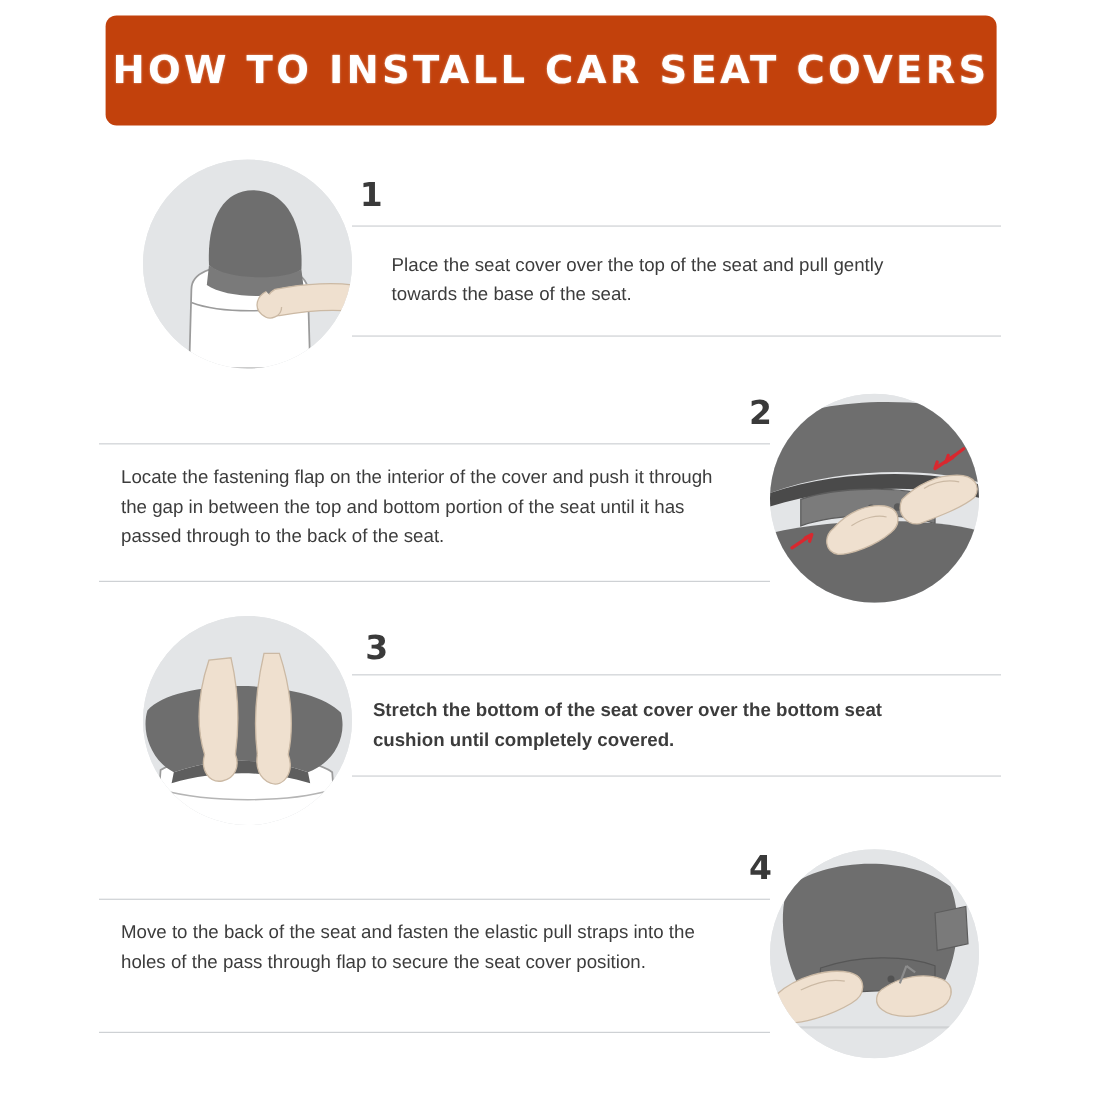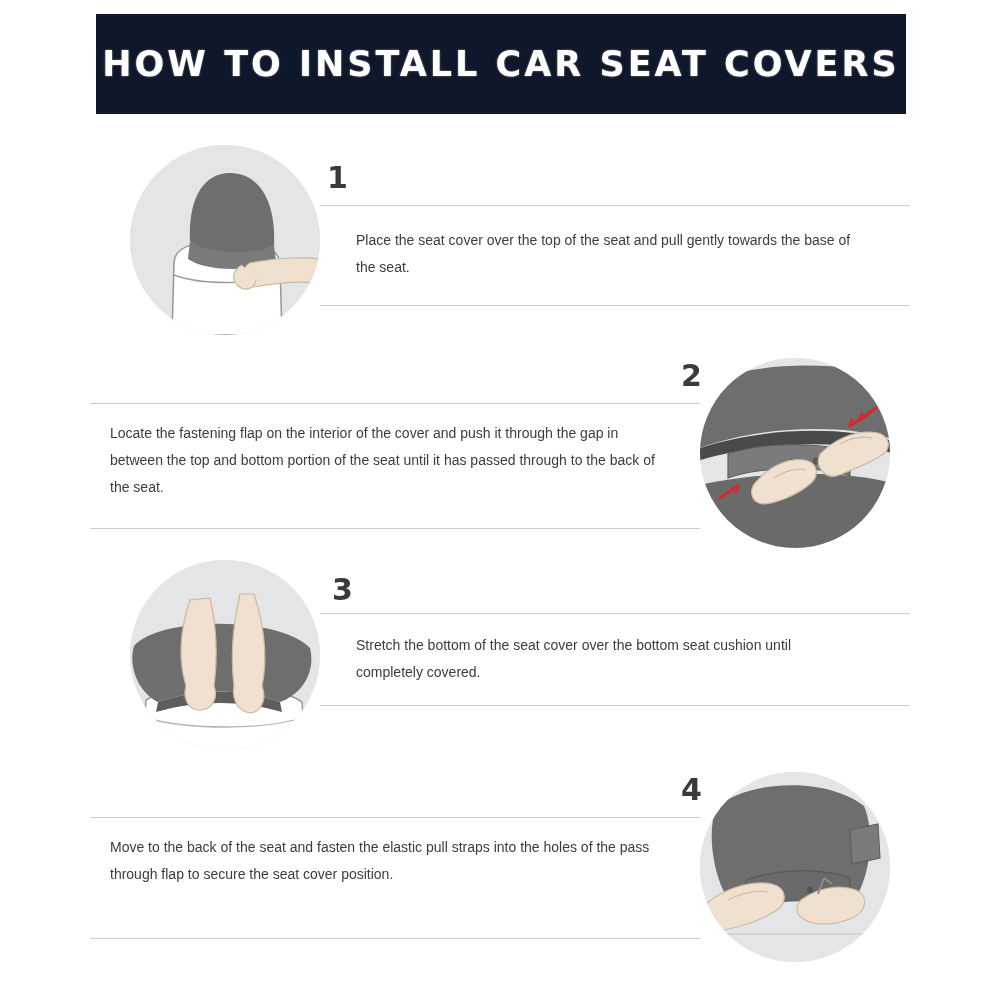--- a/index.html
+++ b/index.html
@@ -15,24 +15,25 @@
     overflow: hidden;
   }
 
   
   .header-banner {
     position: absolute;
     left: 96px;
     top: 14px;
     width: 810px;
     height: 100px;
-    background: #0f172a;
+    background: #c2410c;
     display: flex;
     align-items: center;
     justify-content: center;
+    border-radius: 10px;
   }
   .header-title {
     color: #ffffff;
     font-family: "DejaVu Sans", sans-serif;
     font-size: 35px;
     font-weight: bold;
     letter-spacing: 3px;
     text-transform: uppercase;
     text-shadow: 0 0 2px rgba(255,255,255,0.55);
     white-space: nowrap;
@@ -60,21 +61,21 @@
 
   .rule {
     position: absolute;
     height: 1px;
     background: #c9ccd0;
   }
 
   .step-text {
     position: absolute;
     font-family: "Liberation Sans", sans-serif;
-    font-size: 14px;
+    font-size: 17px;
     line-height: 27px;
     color: #3c3c3c;
   }
 
   
   .illus { display: block; }
 </style>
 </head>
 <body>
 
@@ -161,21 +162,21 @@
       <path d="M124 34 C134 64, 138 98, 132 126 C126 144, 106 144, 104 126 C100 94, 104 60, 110 34 Z" fill="#efe0cf" stroke="#cbb9a4" stroke-width="1.2"></path>
       <path d="M132 126 C138 142, 128 156, 116 152 C106 148, 102 138, 104 126" fill="#efe0cf" stroke="#cbb9a4" stroke-width="1.2"></path>
     </svg>
   </div>
 
   <div class="step-number" style="left:332px; top:572px;">3</div>
 
   <div class="rule" style="left:320px; top:613px; width:590px;"></div>
   <div class="rule" style="left:320px; top:705px; width:590px;"></div>
 
-  <div class="step-text" style="left:356px; top:632px; width:500px;">Stretch the bottom of the seat cover over the bottom seat cushion until completely covered.</div>
+  <div class="step-text" style="left:339px; top:632px; width:500px;font-weight:bold;">Stretch the bottom of the seat cover over the bottom seat cushion until completely covered.</div>
 </div>
 
 <div class="step">
 
   <div class="circle" style="left:700px; top:772px; width:190px; height:190px;">
     <svg class="illus" width="190" height="190" viewBox="0 0 190 190">
       <rect x="0" y="0" width="190" height="190" fill="#e3e5e7"></rect>
 
       <path d="M16 36 C46 8, 126 4, 164 34 C176 62, 170 110, 150 134 C110 120, 72 120, 34 136 C14 112, 6 62, 16 36 Z" fill="#6e6e6e"></path>
 

